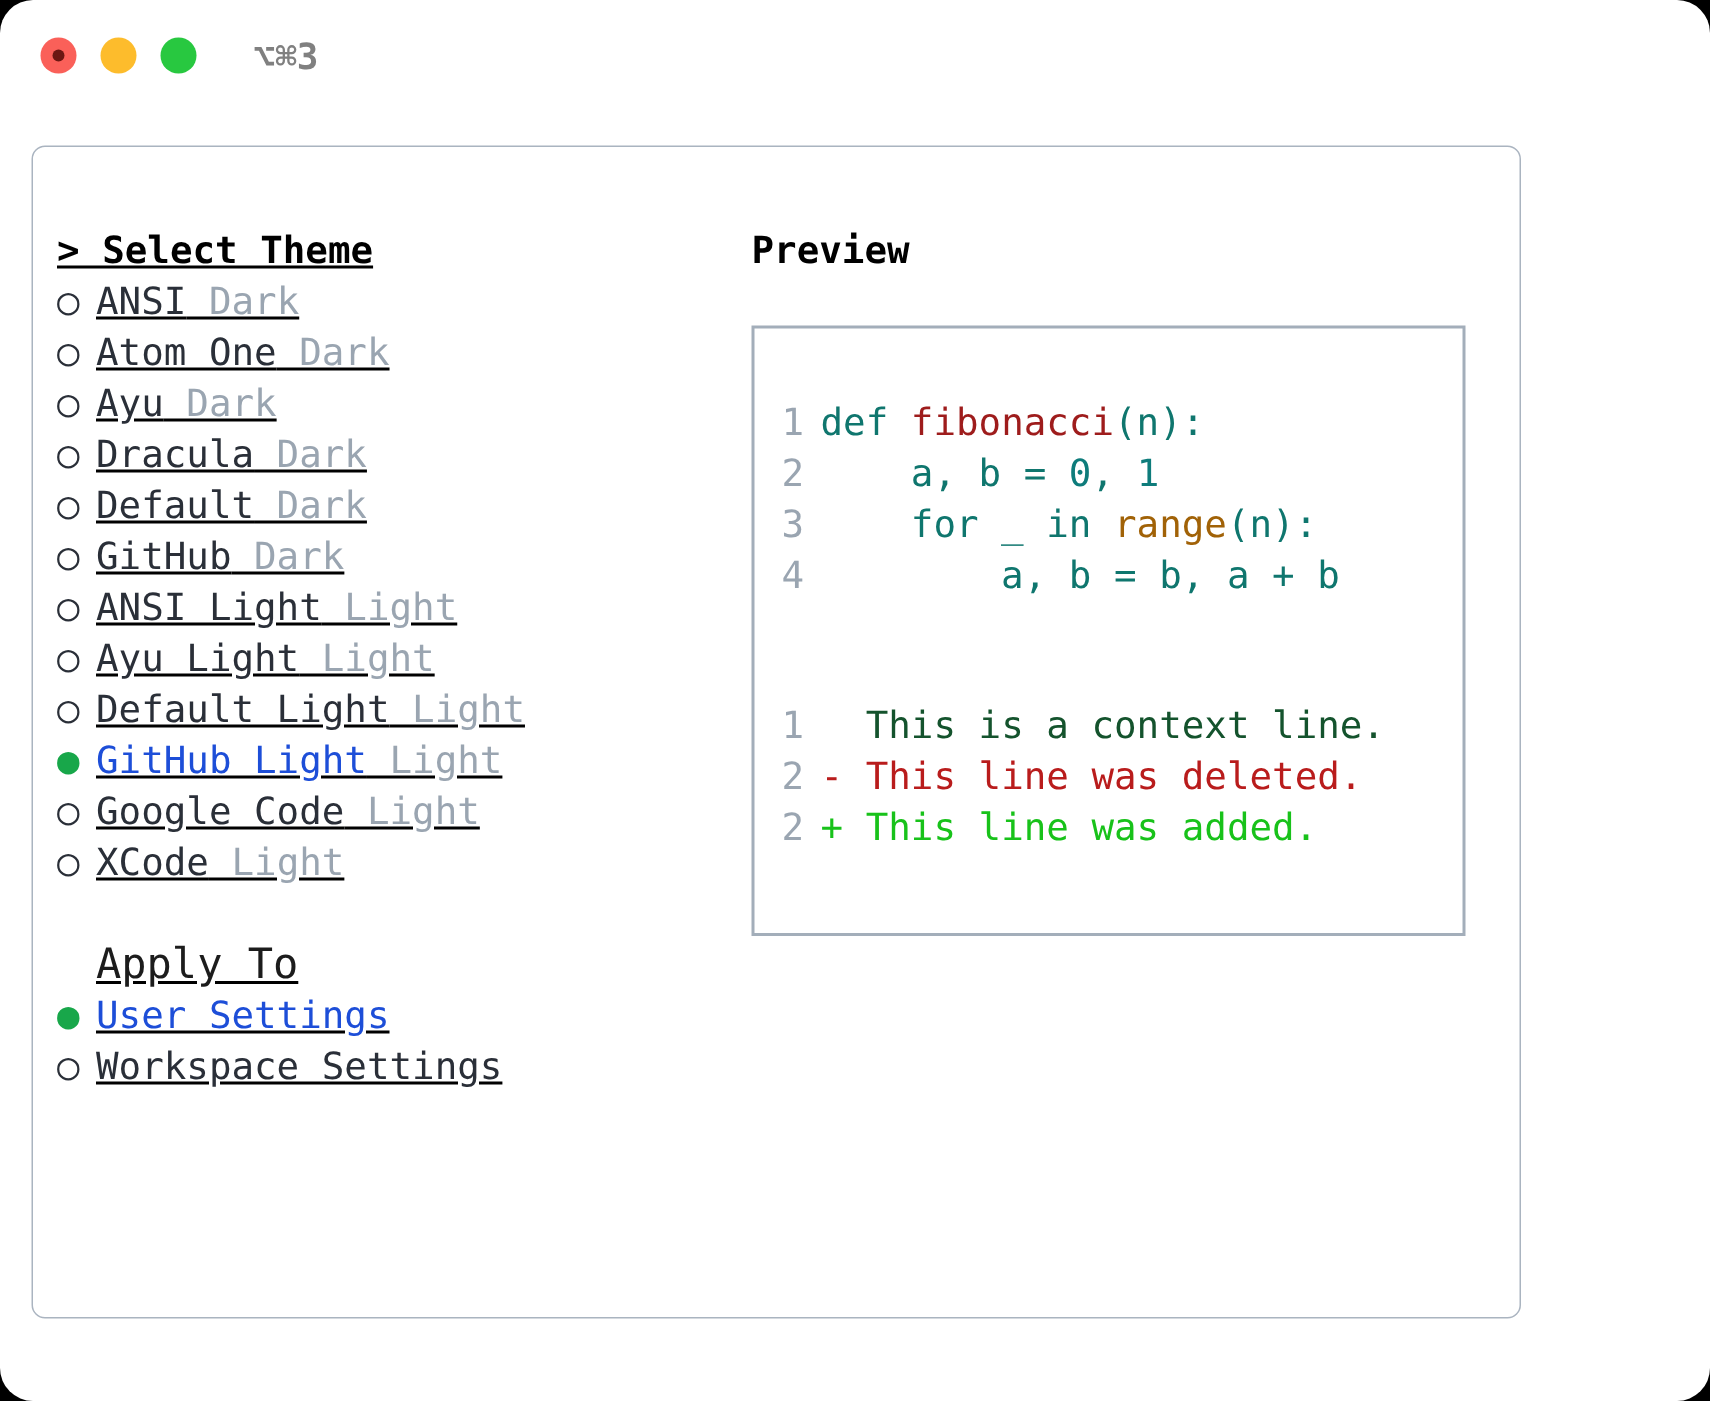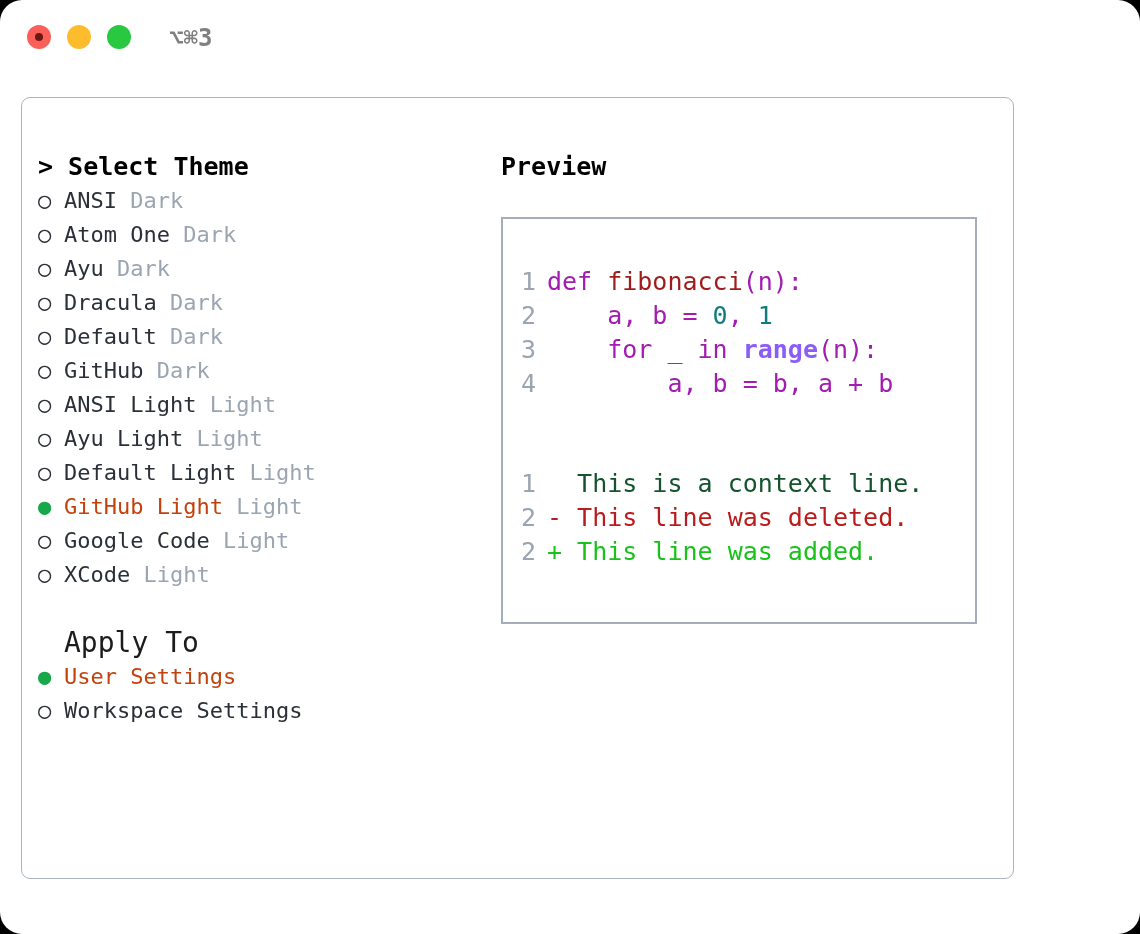--- a/index.html
+++ b/index.html
@@ -88,44 +88,45 @@
     left: 0; top: 0;
     width: 100%; height: 100%;
   }
 
   
   .left-col {
     position: absolute;
     left: 16px;
     top: 52px;
     width: 440px;
+    text-decoration: underline;
   }
 
   .heading {
     font-size: 25px;
     font-weight: bold;
     color: #000000;
     line-height: 34px;
     white-space: pre;
   }
 
   .opt-row {
-    font-size: 22px;
+    font-size: 25px;
     line-height: 34px;
     white-space: pre;
     color: #2a2f38;
   }
   .marker {
     display: inline-block;
     width: 26px;
     color: #2a2f38;
   }
   .marker.on { color: #18a74a; }
   .opt-name { color: #2a2f38; }
-  .opt-row.selected .opt-name { color: #c2410c; }
+  .opt-row.selected .opt-name { color: #1d4ed8; }
   .opt-tag { color: #9aa5b1; }
 
   .section-label {
     font-size: 28px;
     line-height: 34px;
     color: #1c1c1c;
     white-space: pre;
     padding-left: 26px;
   }
 
@@ -170,22 +171,22 @@
     white-space: pre;
     color: #1c1c1c;
   }
   .ln {
     display: inline-block;
     width: 26px;
     color: #9aa5b1;
   }
   .tok-fn   { color: #9e1c1c; }
   .tok-num  { color: #0e7c7b; }
-  .tok-call { color: #8b5cf6; font-weight: bold; }
-  .tok-plain{ color: #a21caf; }
+  .tok-call { color: #a16207; }
+  .tok-plain{ color: #0f766e; }
 
   .diff-area {
     position: absolute;
     left: 18px;
     top: 248px;
     right: 6px;
   }
   .diff-ctx { color: #14532d; }
   .diff-del { color: #b91c1c; }
   .diff-add { color: #18c21a; }

